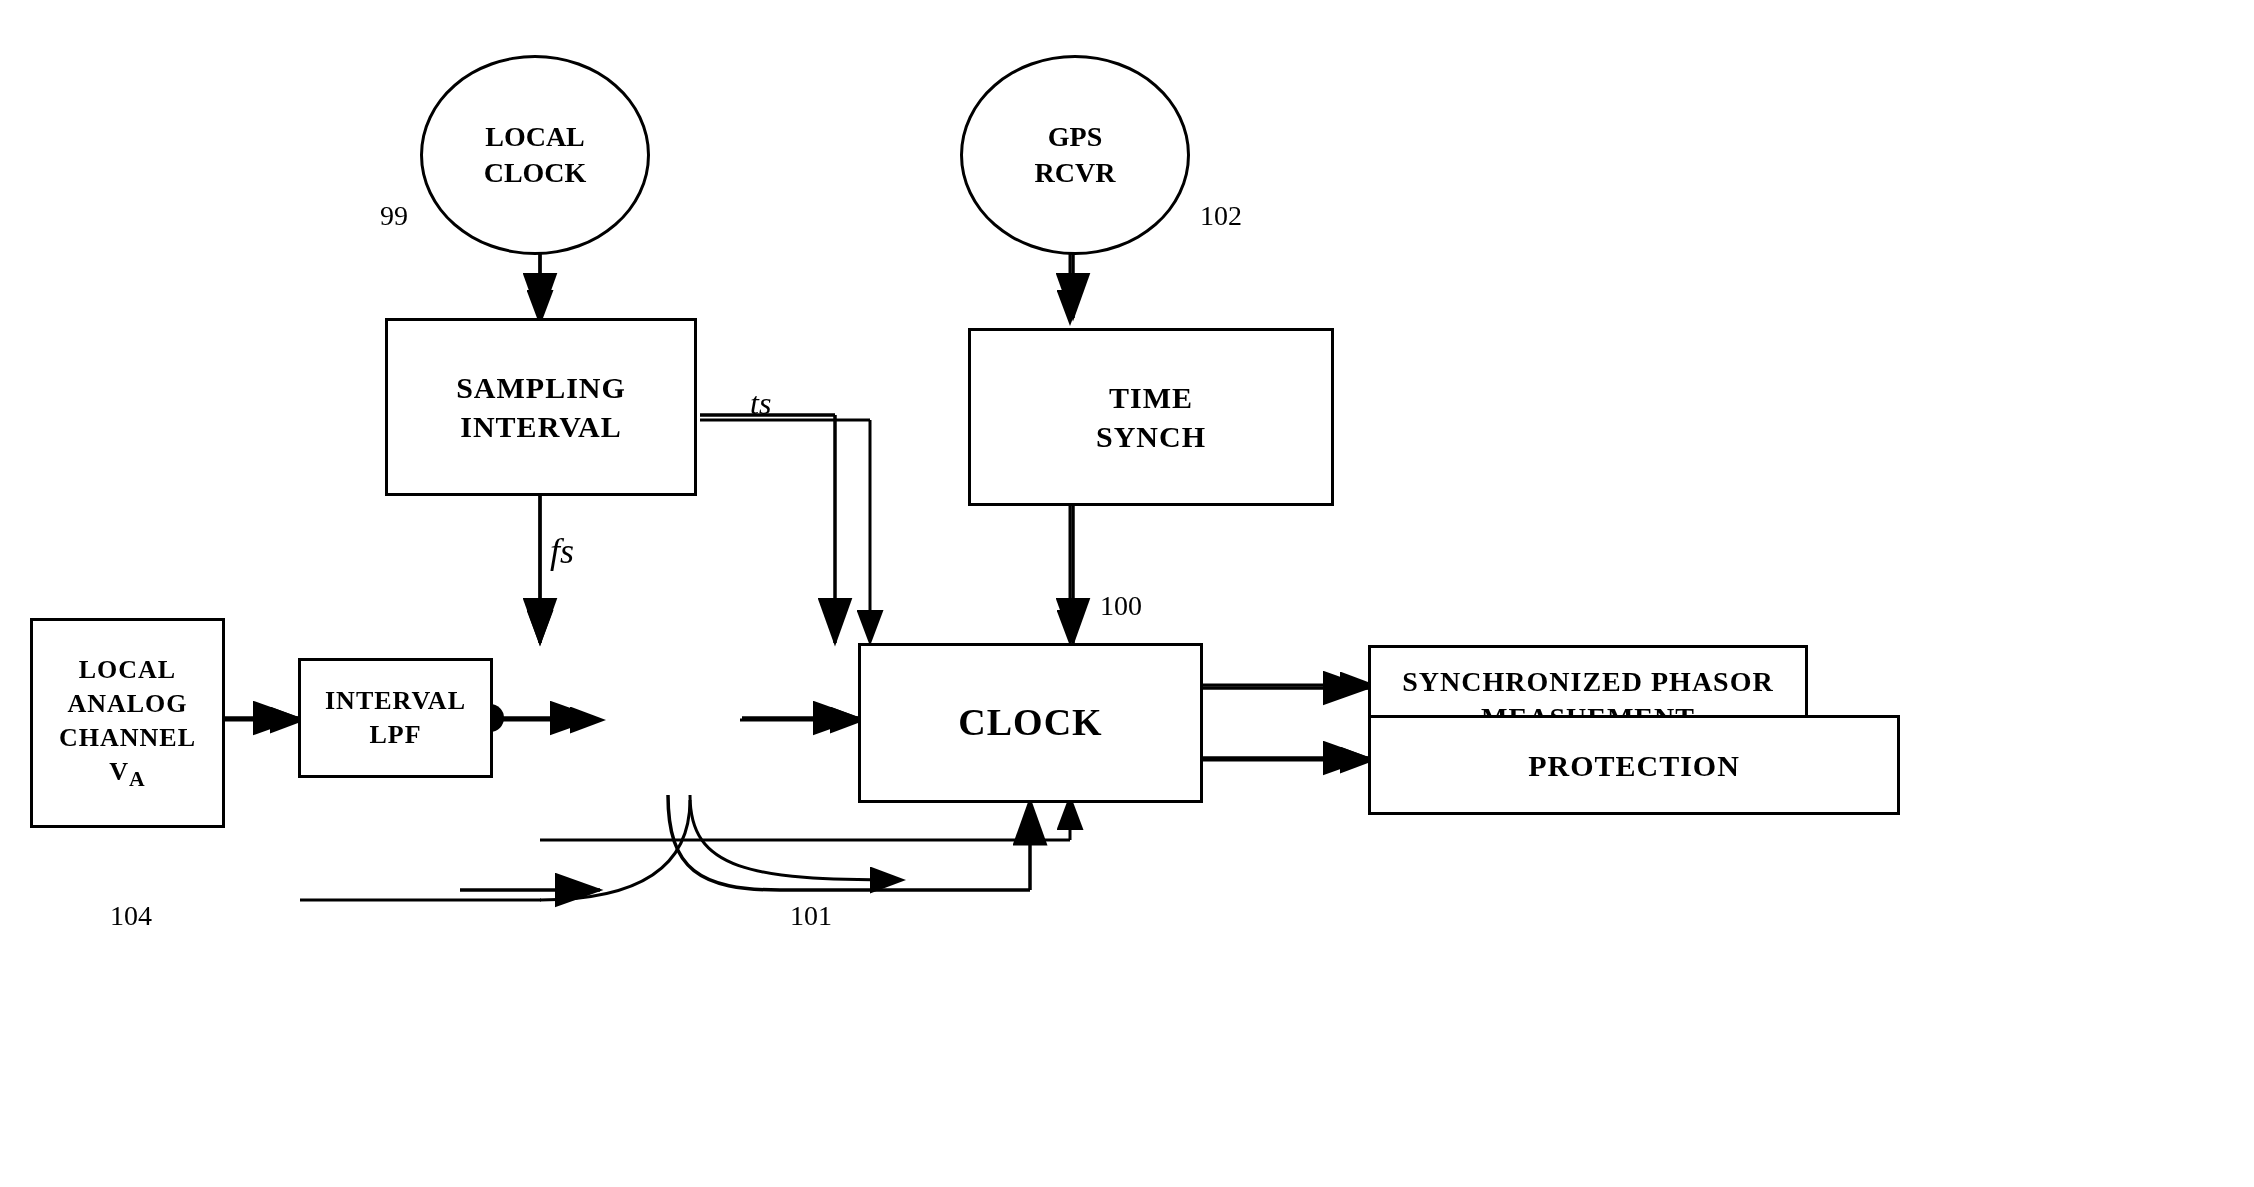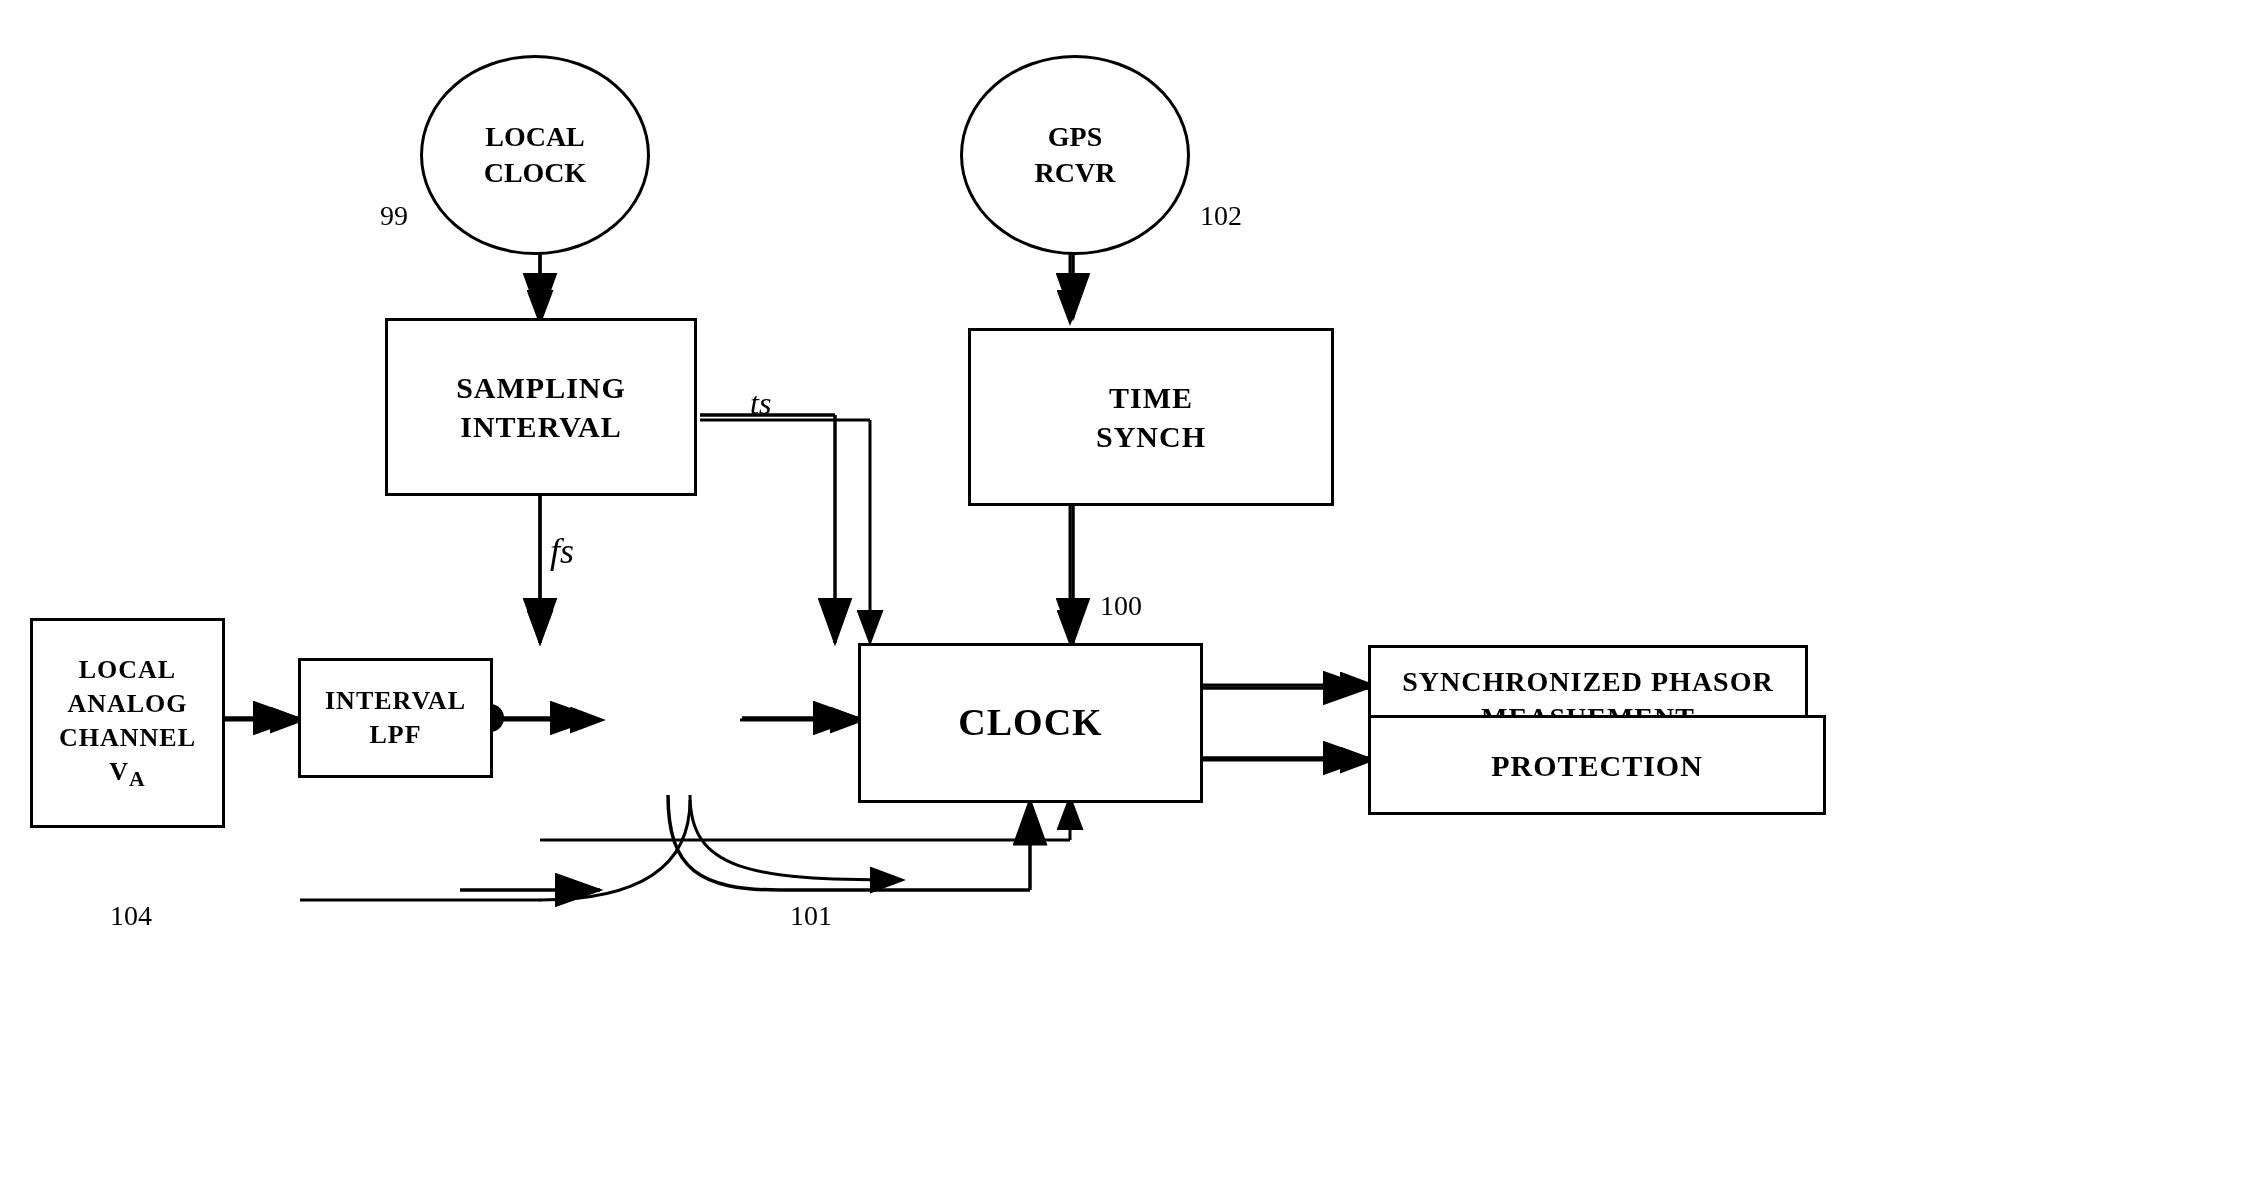--- a/index.html
+++ b/index.html
@@ -207,21 +207,21 @@
     <span>CLOCK</span>
   </div>
 
   <div class="ref-num" style="left:1100px; top:590px;">100</div>
 
   <div class="box" style="left:1368px; top:645px; width:440px; height:110px; font-size:28px;">
     <span style="white-space:pre-line;text-align:center;">SYNCHRONIZED PHASOR
 MEASUEMENT</span>
   </div>
 
-  <div class="box" style="left:1368px; top:715px; width:458px; height:100px; font-size:30px;">
+  <div class="box" style="left:1368px; top:715px; width:532px; height:100px; font-size:30px;">
     <span>PROTECTION</span>
   </div>
 
 
   <div class="ref-num" style="left:110px; top:900px;">104</div>
 
   <div class="ref-num" style="left:790px; top:900px;">101</div>
 
 </div>
 

